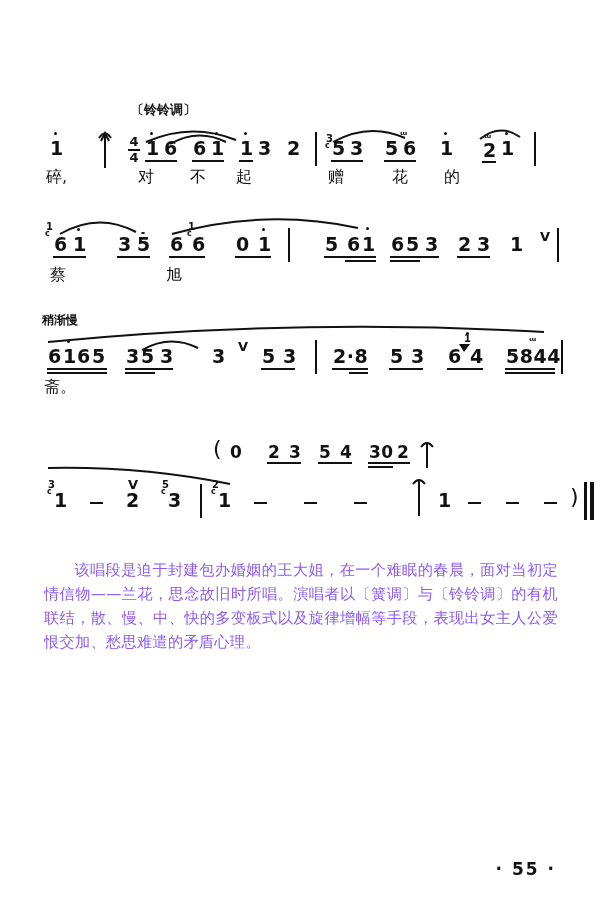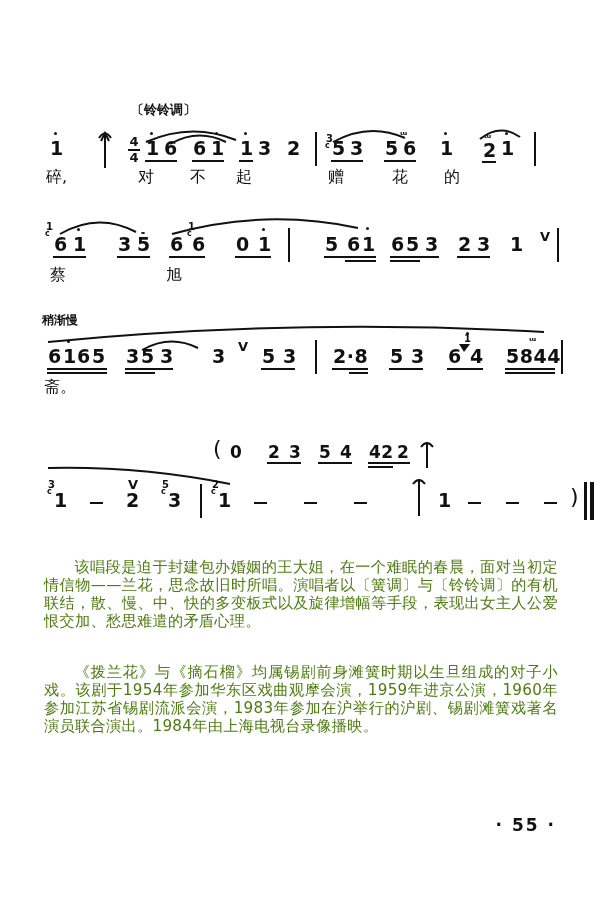--- a/index.html
+++ b/index.html
@@ -186,22 +186,22 @@
     color: #111;
   }
 
   
   .prose {
     position: absolute;
     left: 44px;
     width: 514px;
     font-family: "DejaVu Sans", "Liberation Sans", sans-serif;
     font-size: 15.2px;
-    line-height: 18px;
-    color: #4d7c0f;
+    line-height: 24px;
+    color: #8b5cf6;
     text-align: justify;
     text-justify: inter-character;
     letter-spacing: 0.3px;
   }
   .prose p {
     margin: 0 0 0 0;
     text-indent: 2em;
   }
 
   .page-number {
@@ -448,21 +448,21 @@
       <div class="note" style="left:190px; top:10px; font-size:17px;">0</div>
 
       <div class="note" style="left:228px; top:10px; font-size:17px;">2</div>
       <div class="note" style="left:249px; top:10px; font-size:17px;">3</div>
       <div class="beam" style="left:227px; top:30px; width:34px;"></div>
 
       <div class="note" style="left:279px; top:10px; font-size:17px;">5</div>
       <div class="note" style="left:300px; top:10px; font-size:17px;">4</div>
       <div class="beam" style="left:278px; top:30px; width:34px;"></div>
 
-      <div class="note" style="left:329px; top:10px; font-size:17px;">42</div>
+      <div class="note" style="left:329px; top:10px; font-size:17px;">30</div>
       <div class="note" style="left:357px; top:10px; font-size:17px;">2</div>
       <div class="beam" style="left:328px; top:30px; width:42px;"></div>
       <div class="beam2" style="left:328px; top:34px; width:25px; height:1.5px;"></div>
 
       <svg class="arrowmark" style="left:378px; top:6px;" width="18" height="32" viewBox="0 0 18 32">
         <path d="M3 9 Q9 1 15 9" stroke="#111" stroke-width="2" fill="none"></path>
         <line x1="9" y1="6" x2="9" y2="30" stroke="#111" stroke-width="2"></line>
       </svg>
 
       <svg class="slur" style="left:6px; top:34px;" width="186" height="20" viewBox="0 0 186 20">
@@ -506,20 +506,17 @@
 
       <div class="barline-end" style="left:544px; top:50px; height:38px; width:3px;"></div>
       <div class="barline-end" style="left:550px; top:50px; height:38px; width:4px;"></div>
     </div>
   </div>
 
   <div class="prose" style="top:558px;">
     <p>该唱段是迫于封建包办婚姻的王大姐，在一个难眠的春晨，面对当初定情信物——兰花，思念故旧时所唱。演唱者以〔簧调〕与〔铃铃调〕的有机联结，散、慢、中、快的多变板式以及旋律增幅等手段，表现出女主人公爱恨交加、愁思难遣的矛盾心理。</p>
   </div>
 
-  <div class="prose" style="top:663px;">
-    <p>《拨兰花》与《摘石榴》均属锡剧前身滩簧时期以生旦组成的对子小戏。该剧于1954年参加华东区戏曲观摩会演，1959年进京公演，1960年参加江苏省锡剧流派会演，1983年参加在沪举行的沪剧、锡剧滩簧戏著名演员联合演出。1984年由上海电视台录像播映。</p>
-  </div>
-
-  <div class="page-number" style="top:815px;">· 55 ·</div>
+
+  <div class="page-number" style="top:859px;">· 55 ·</div>
 
 
 </div>
 
 </body></html>

